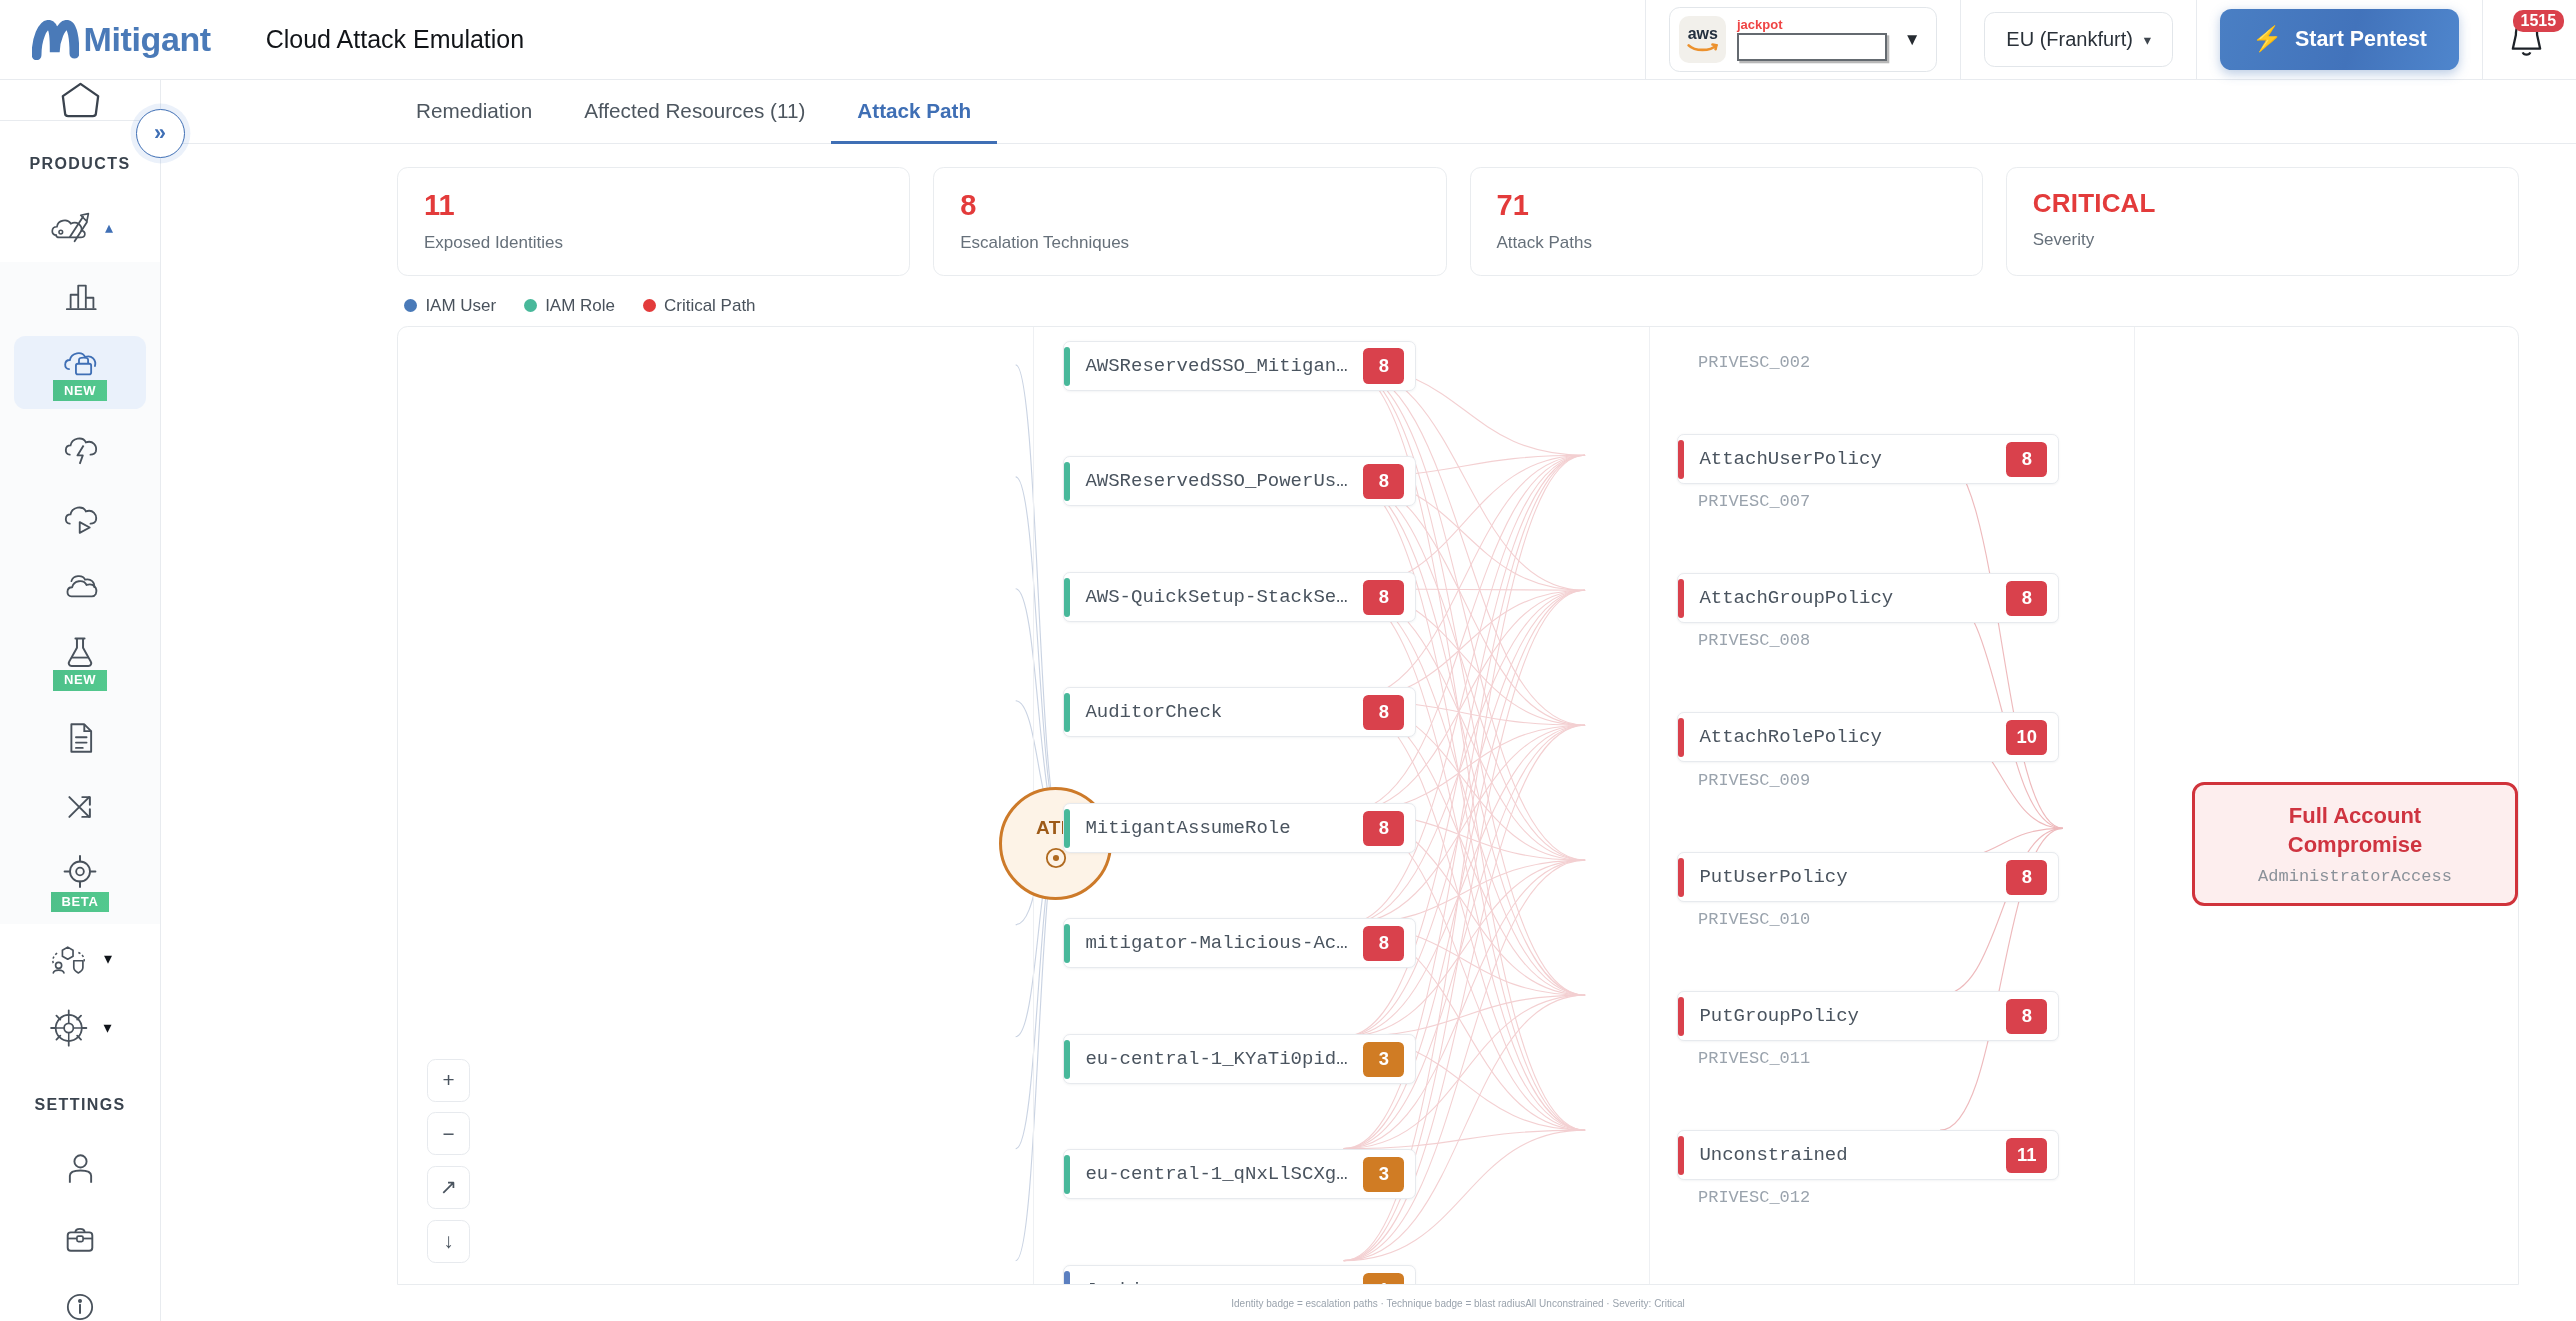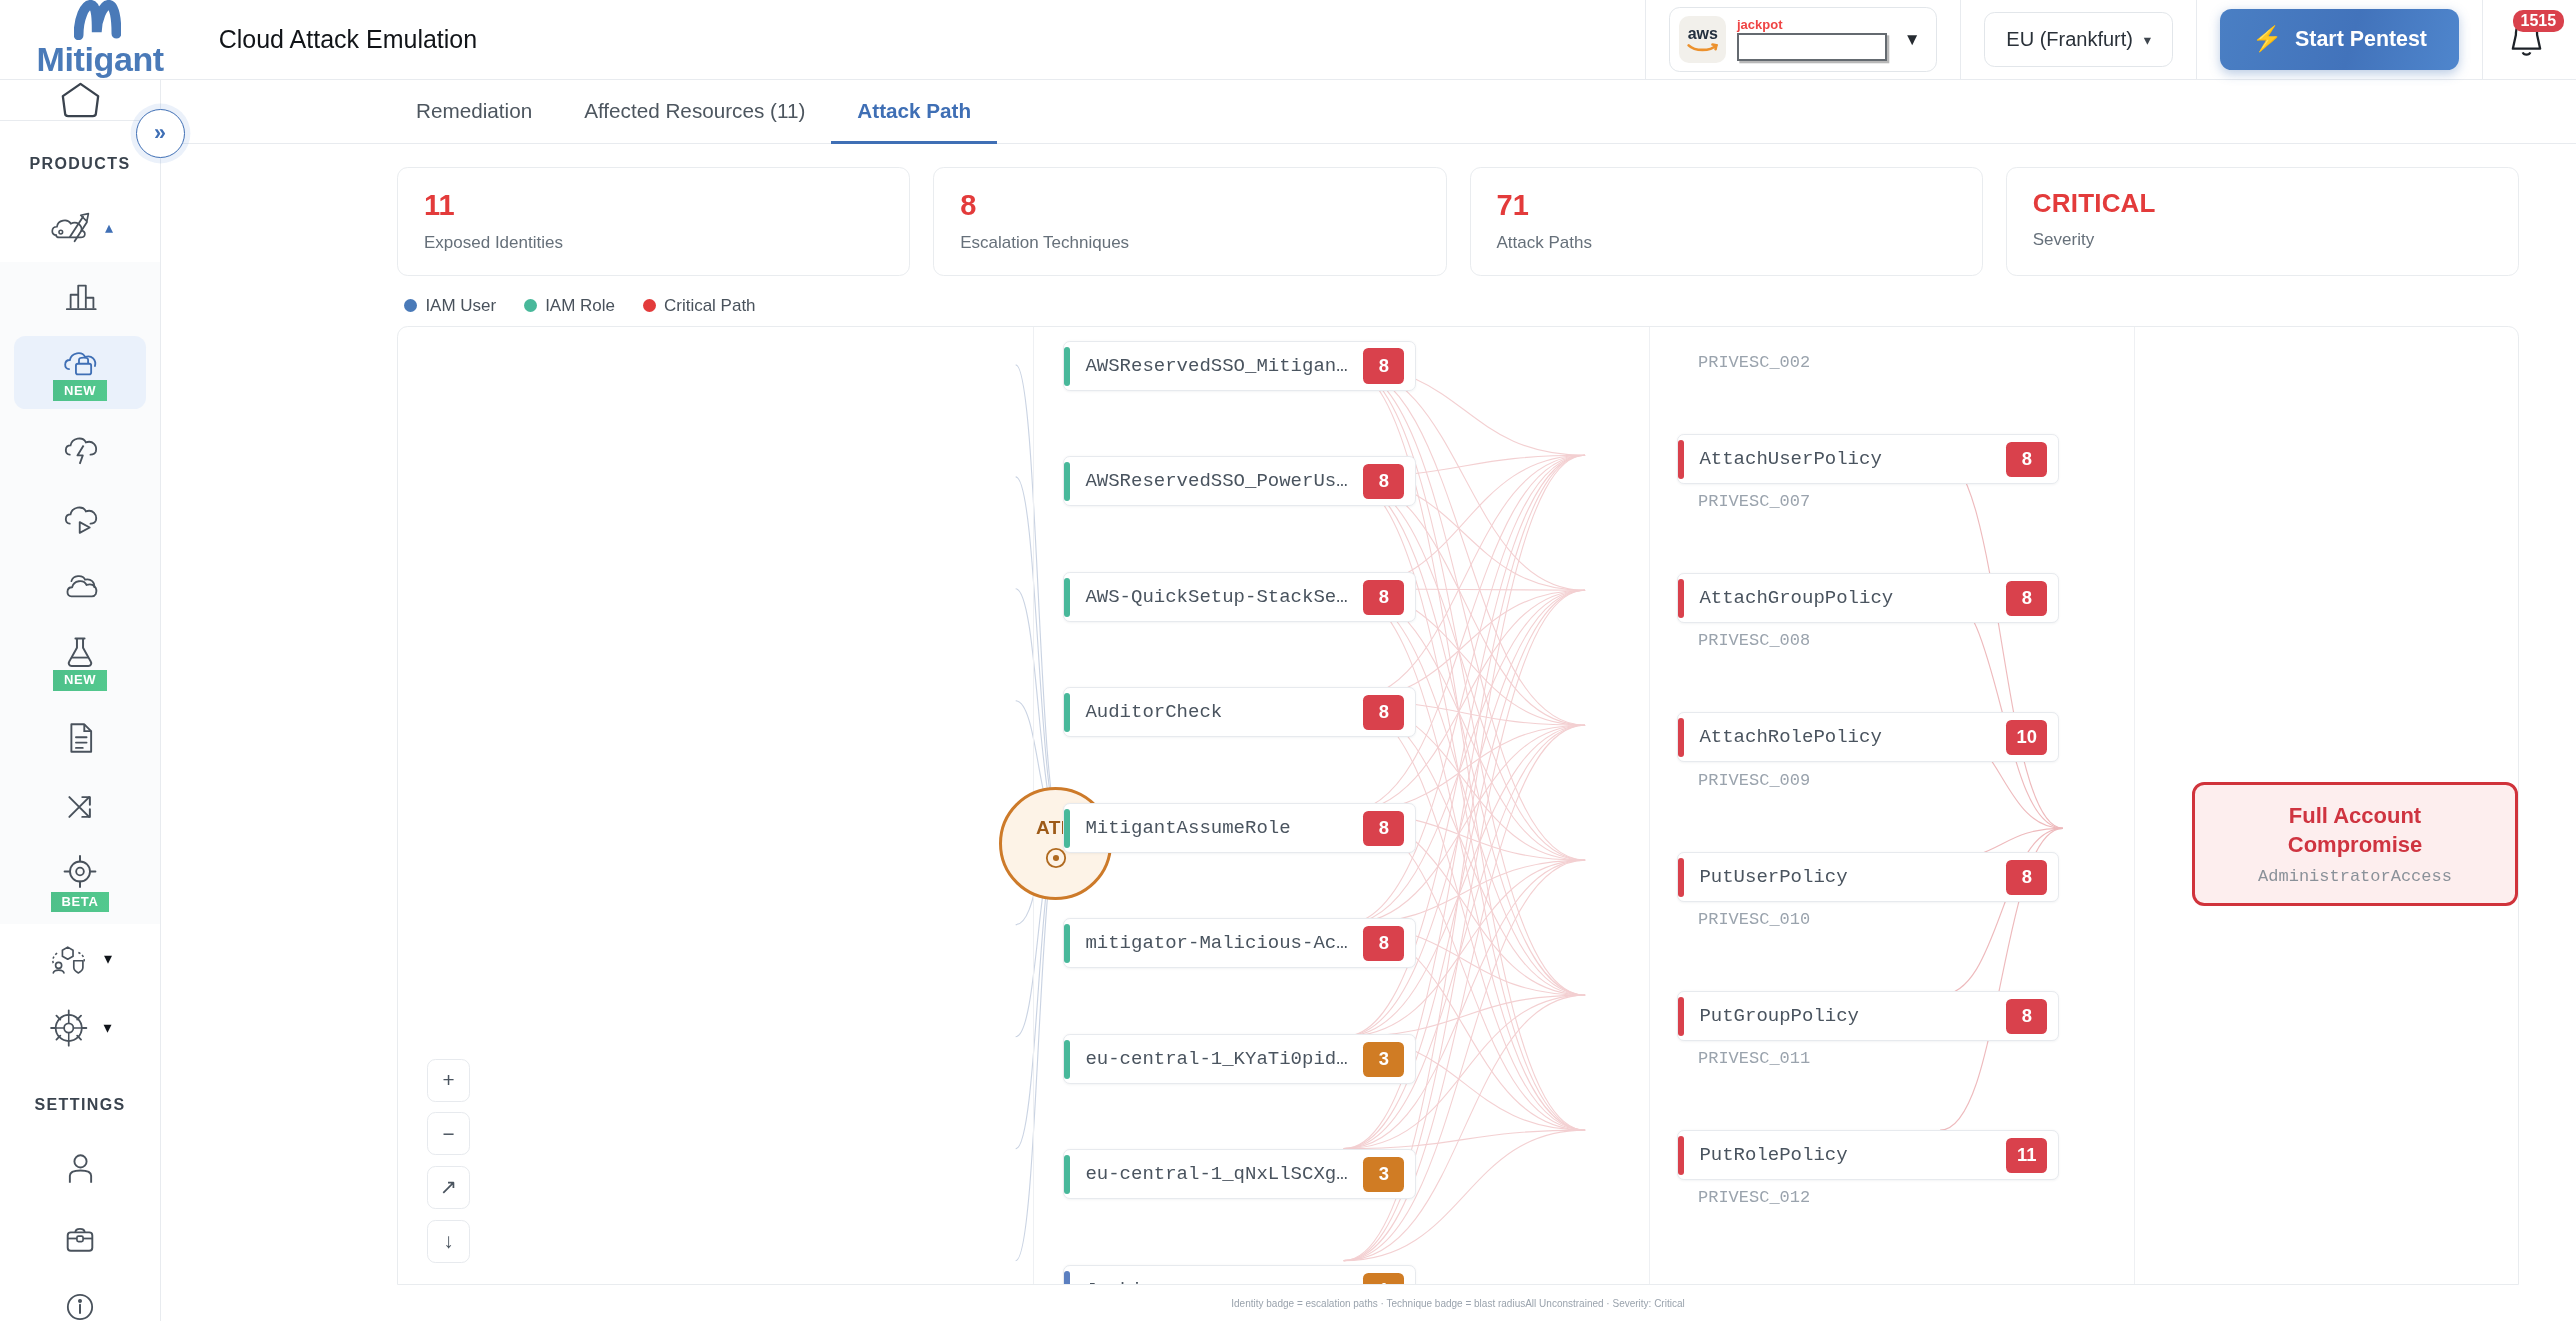--- a/index.html
+++ b/index.html
@@ -12,21 +12,21 @@
   .app { position: relative; width: 2576px; height: 1322px; display: flex; flex-direction: column; }
 
   
   .header {
     height: 80px; flex: 0 0 80px;
     display: flex; align-items: center;
     background: #ffffff;
     border-bottom: 0.8px solid #e8ebef;
     position: relative; z-index: 20;
   }
-  .brand { display: flex; align-items: center; padding-left: 32px; flex-direction: column; }
+  .brand { display: flex; align-items: flex-start; padding-left: 32px; }
   .brand-logo { width: 47px; height: 40px; }
   .brand-name {
     font-size: 34px; font-weight: 700; color: #4a7ab8;
     letter-spacing: -0.4px; margin-left: 4.6px;
   }
   .app-title {
     font-size: 25px; color: #111418; margin-left: 55px; font-weight: 400;
   }
   .header-right {
     margin-left: auto; display: flex; align-items: center; height: 80px;
@@ -624,21 +624,21 @@
               </div>
               <div class="tech-sub" style="left: 1300px; top: 583px;">PRIVESC_010</div>
               <div class="node tech-node" style="left: 1279px; top: 664px;">
                 <span class="bar" style="background: rgb(217, 65, 76);"></span>
                 <span class="nlabel">PutGroupPolicy</span>
                 <span class="nbadge" style="background: rgb(217, 65, 76);">8</span>
               </div>
               <div class="tech-sub" style="left: 1300px; top: 722px;">PRIVESC_011</div>
               <div class="node tech-node" style="left: 1279px; top: 803px;">
                 <span class="bar" style="background: rgb(217, 65, 76);"></span>
-                <span class="nlabel">PutRolePolicy</span>
+                <span class="nlabel">Unconstrained</span>
                 <span class="nbadge" style="background: rgb(217, 65, 76);">11</span>
               </div>
               <div class="tech-sub" style="left: 1300px; top: 861px;">PRIVESC_012</div>
             </div>
 
           <div class="target" style="left:1794px; top:455px;">
             <div class="target-title">
               <span>Full Account</span><br>
               <span>Compromise</span>
             </div>

